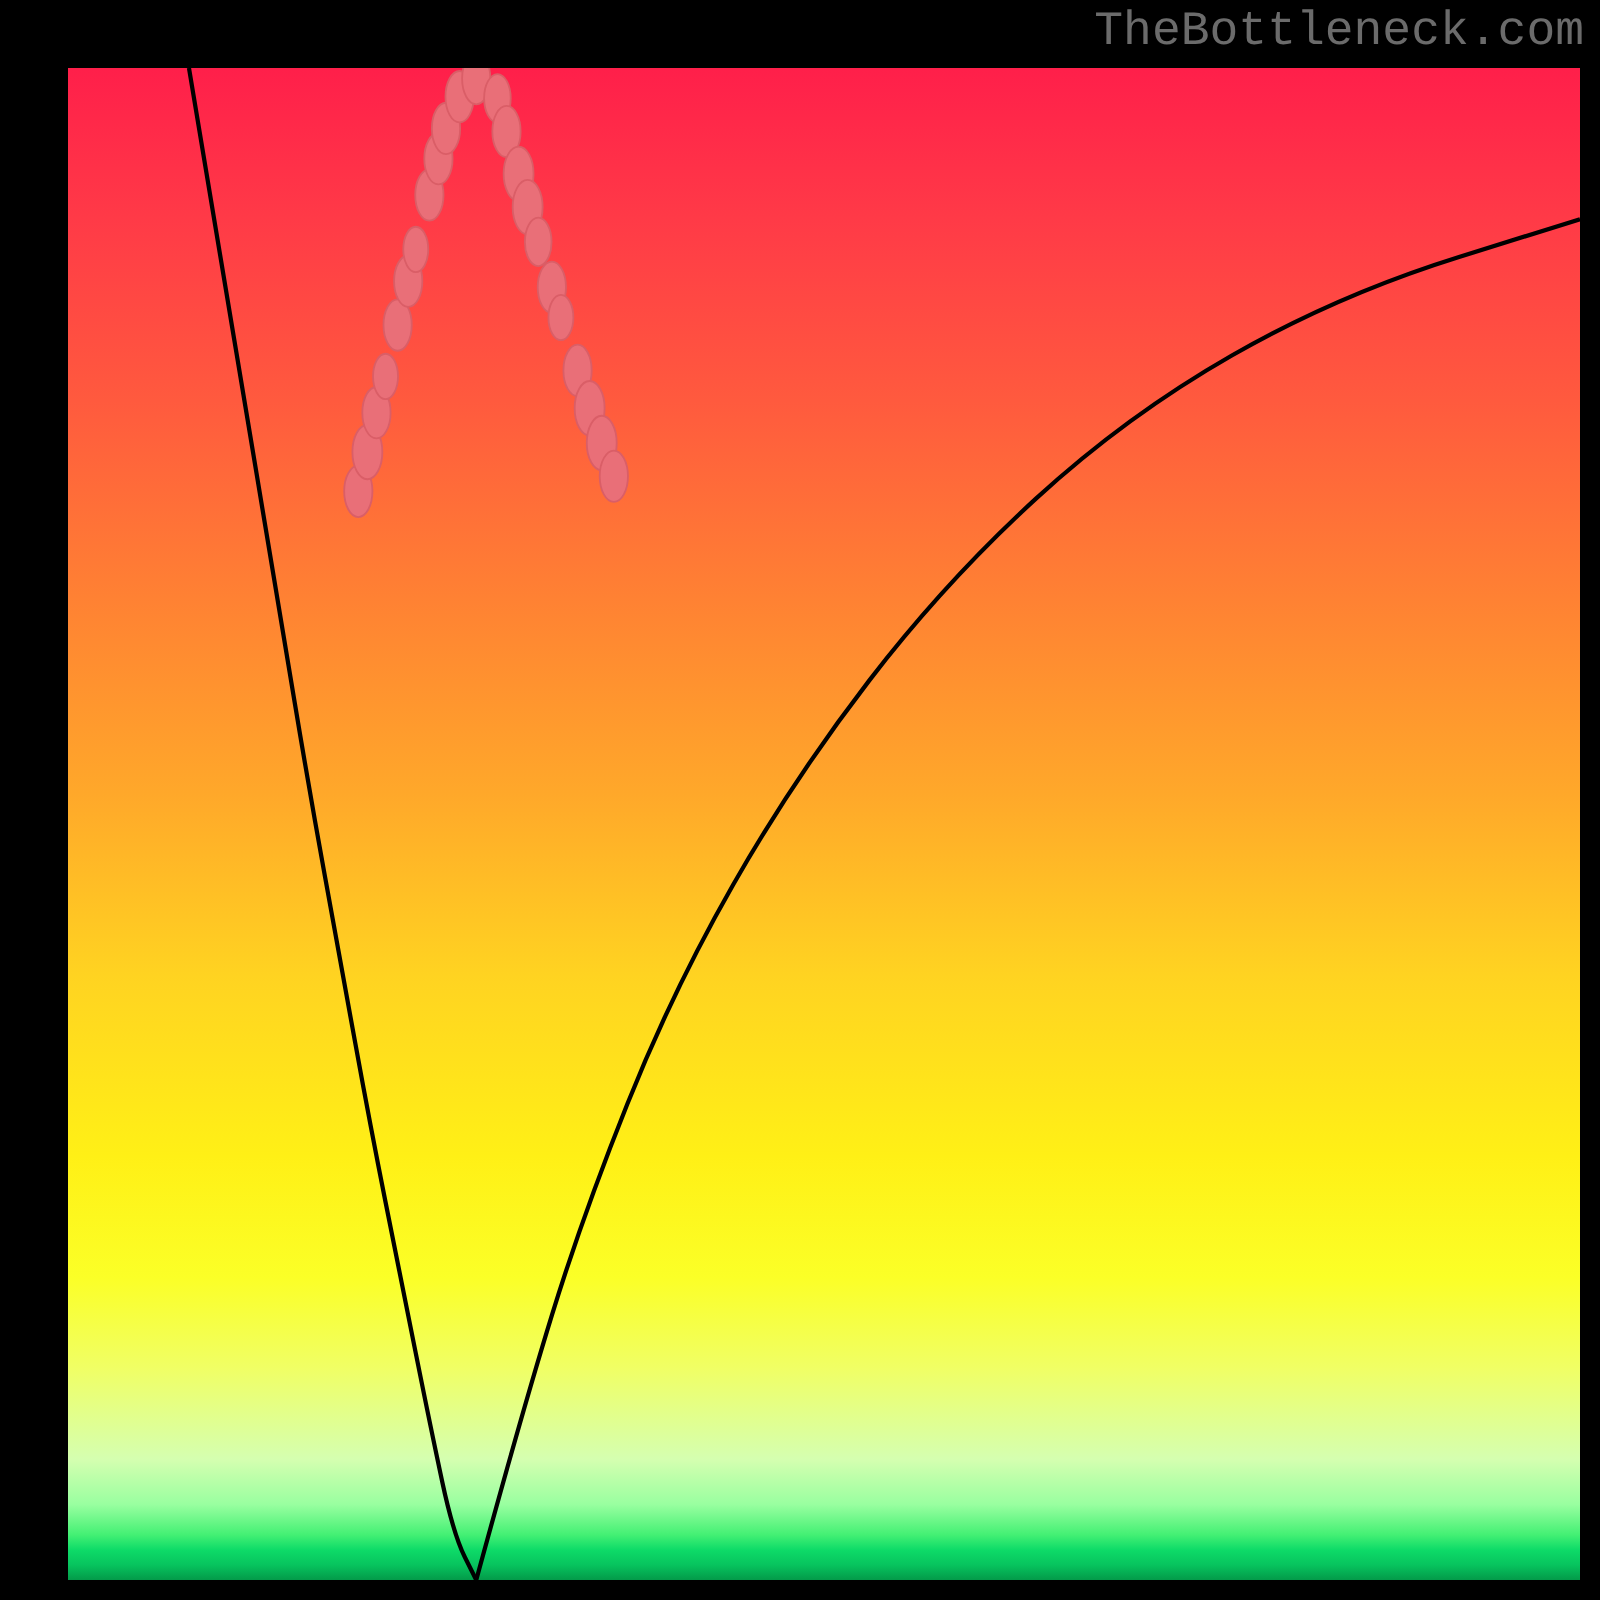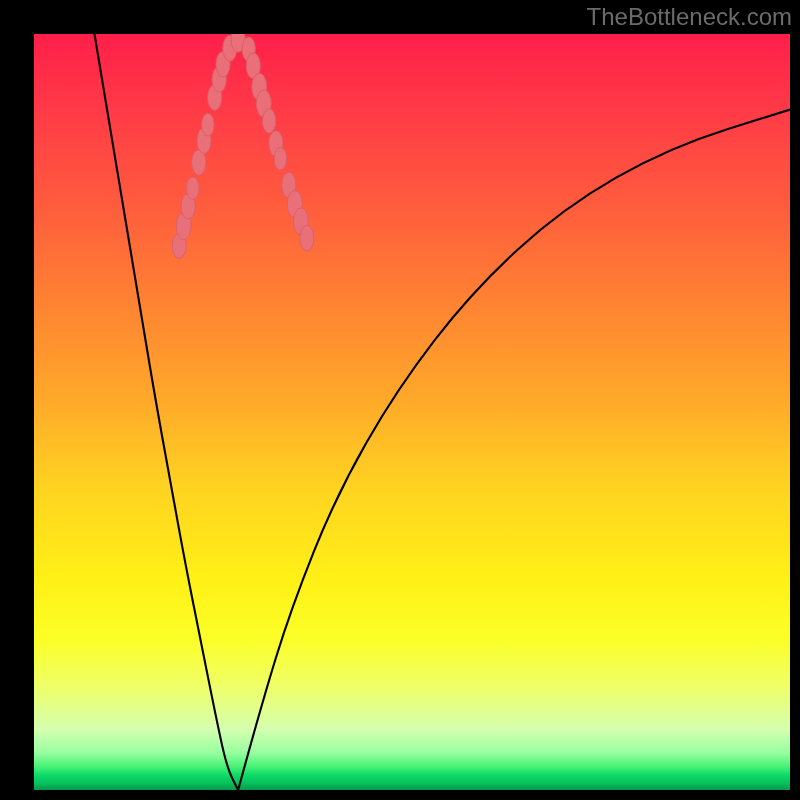--- a/index.html
+++ b/index.html
@@ -9,20 +9,21 @@
   height: 800px;
   background: #000;
   overflow: hidden;
   font-family: Arial, Helvetica, sans-serif;
 }
 .outer {
   position: relative;
   width: 800px;
   height: 800px;
   background: #000;
+  font-family: Liberation Mono, monospace;
 }
 .plot {
   position: absolute;
   left: 34px;
   top: 34px;
   width: 756px;
   height: 756px;
   overflow: hidden;
 }
 .gradient {

